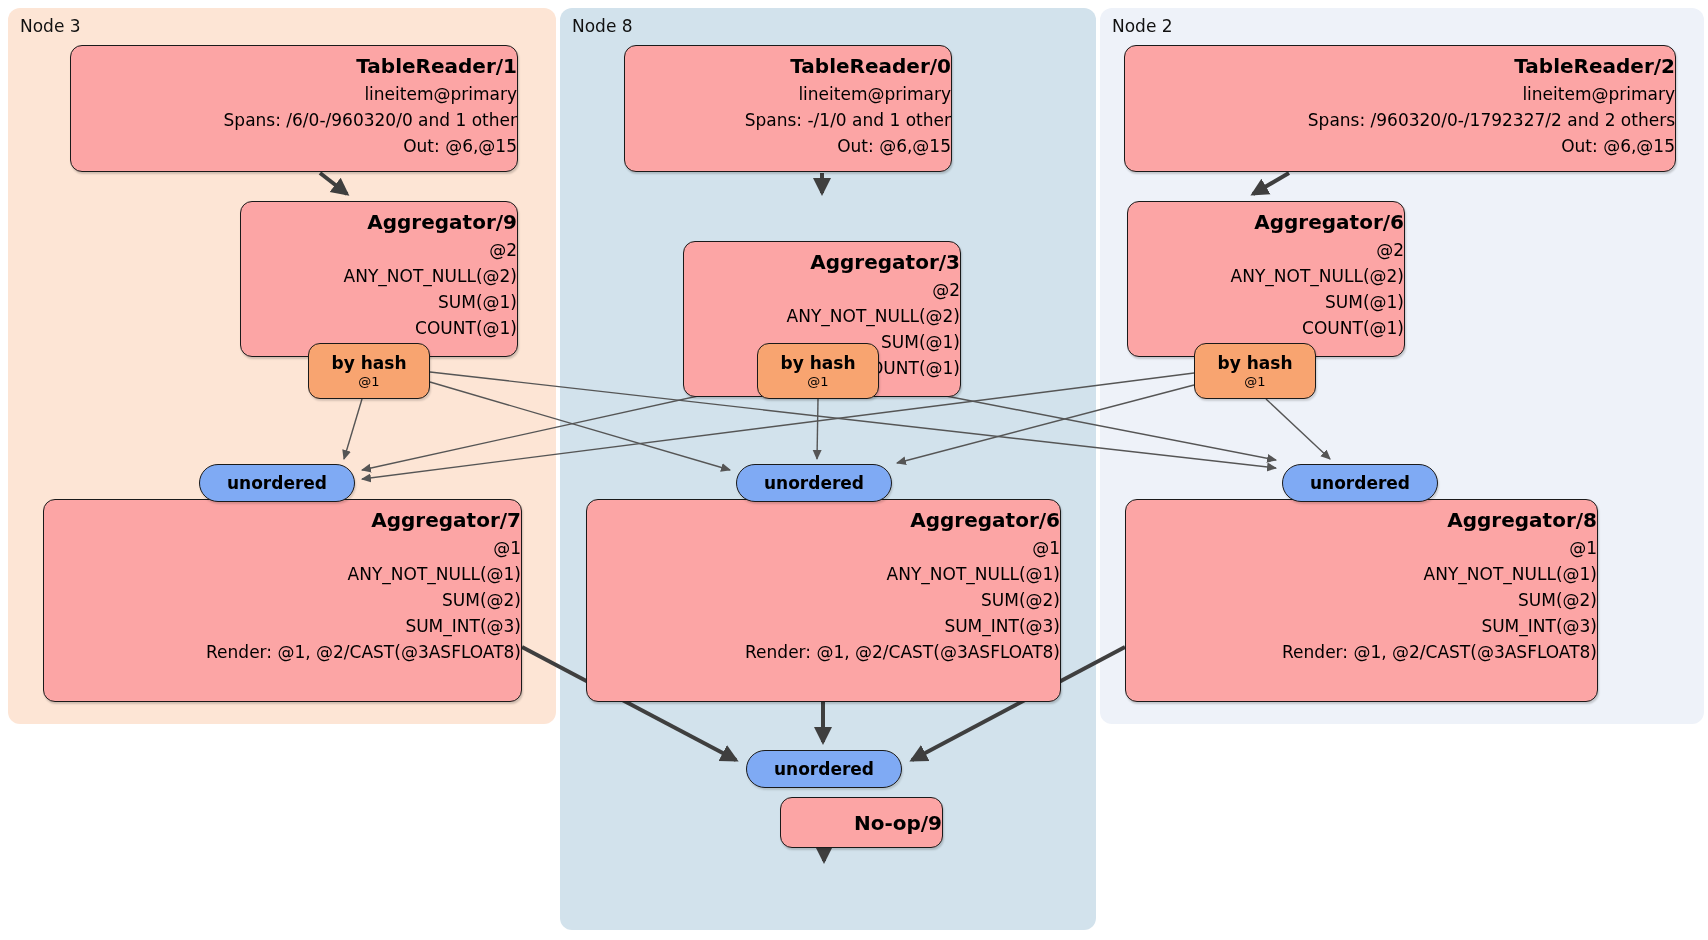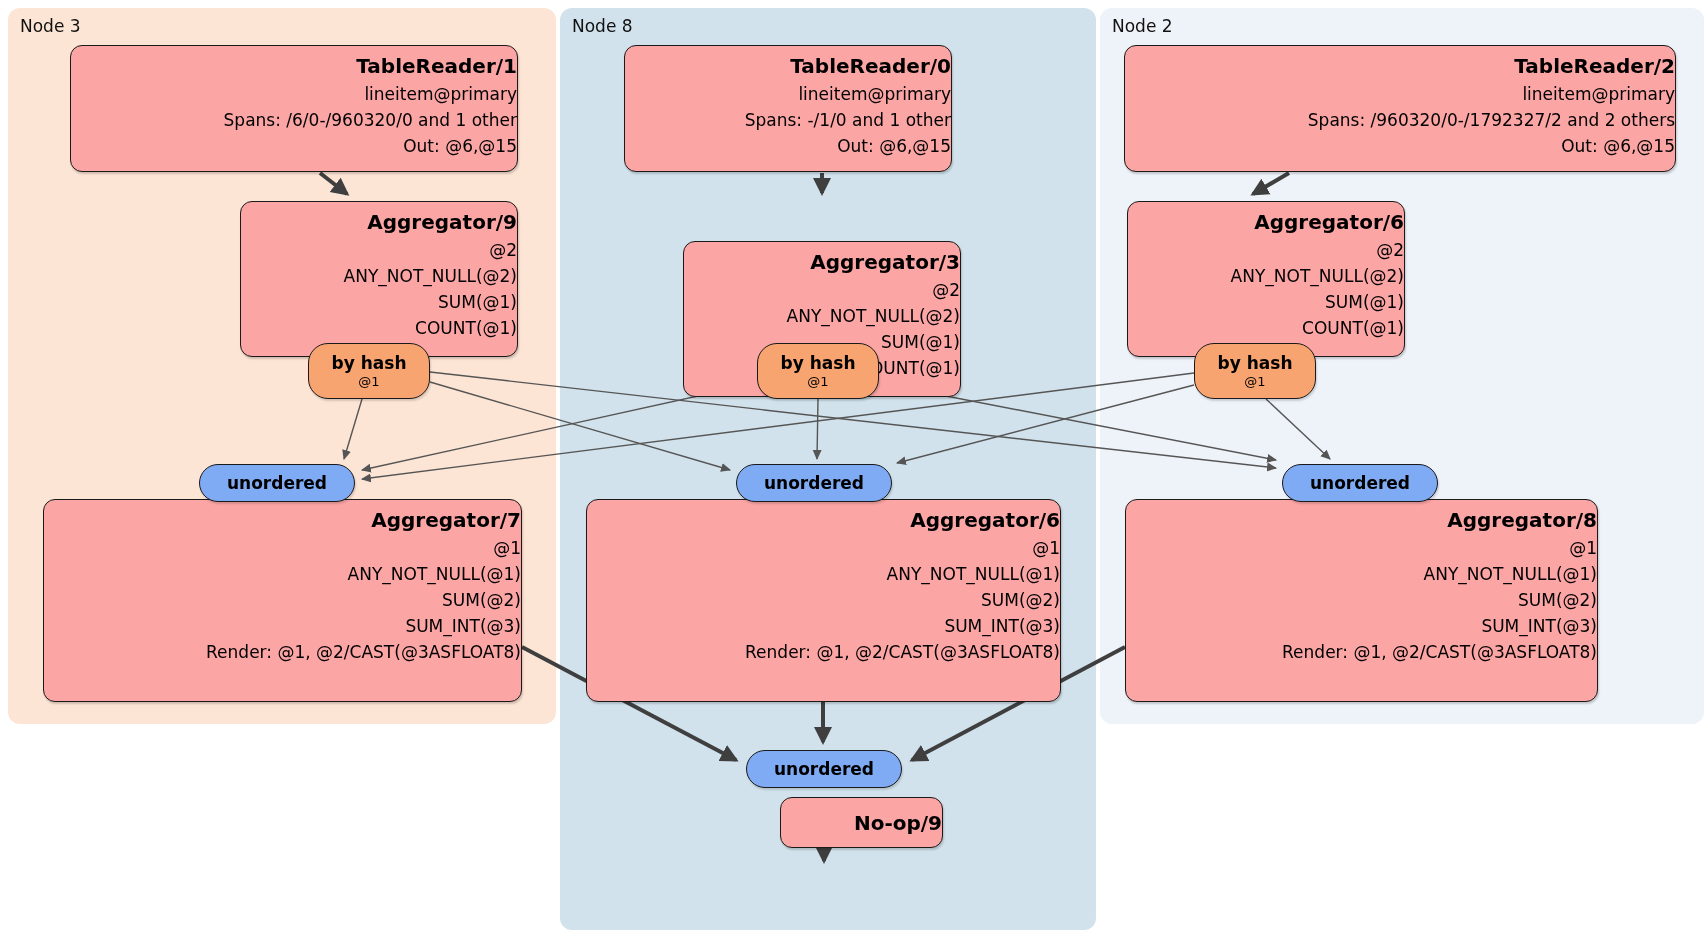--- a/index.html
+++ b/index.html
@@ -13,21 +13,21 @@
     position:absolute;background:#fca5a5;border:1.6px solid #1a1a1a;border-radius:12px;
     display:flex;flex-direction:column;align-items:flex-end;text-align:center;
     box-shadow:1px 2px 2px rgba(0,0,0,0.18);z-index:10;box-sizing:border-box;
   }
   .pbox-title{font-size:20px;font-weight:bold;line-height:30px;padding-top:5px;white-space:nowrap;}
   .pbox-line{font-size:17px;line-height:26px;white-space:nowrap;}
   .single{justify-content:center;}
   .single .pbox-title{padding-top:0;}
   .router{
     position:absolute;width:122px;height:56px;background:#f8a470;border:1.6px solid #1a1a1a;
-    border-radius:20px;display:flex;flex-direction:column;align-items:center;justify-content:center;
+    border-radius:12px;display:flex;flex-direction:column;align-items:center;justify-content:center;
     z-index:12;box-sizing:border-box;box-shadow:1px 2px 2px rgba(0,0,0,0.15);
   }
   .router-label{font-size:17px;font-weight:bold;line-height:21px;}
   .router-sub{font-size:13px;line-height:16px;}
   .pill{
     position:absolute;width:156px;height:38px;background:#7faaf4;border:1.6px solid #1a1a1a;
     border-radius:19px;display:flex;align-items:center;justify-content:center;
     font-size:17px;font-weight:bold;z-index:12;box-sizing:border-box;
     box-shadow:1px 2px 2px rgba(0,0,0,0.15);
     text-align:center;

